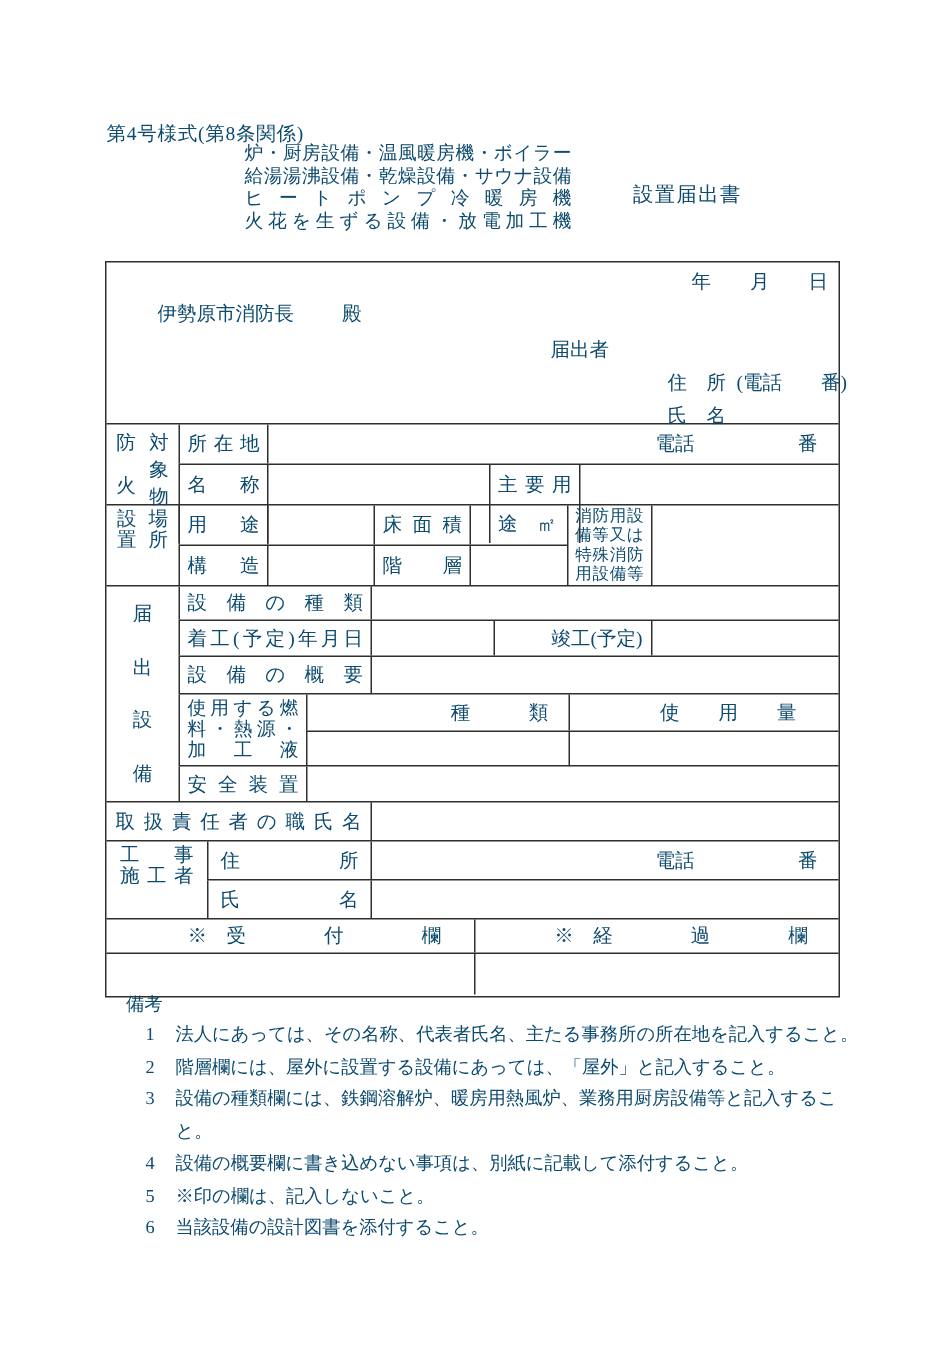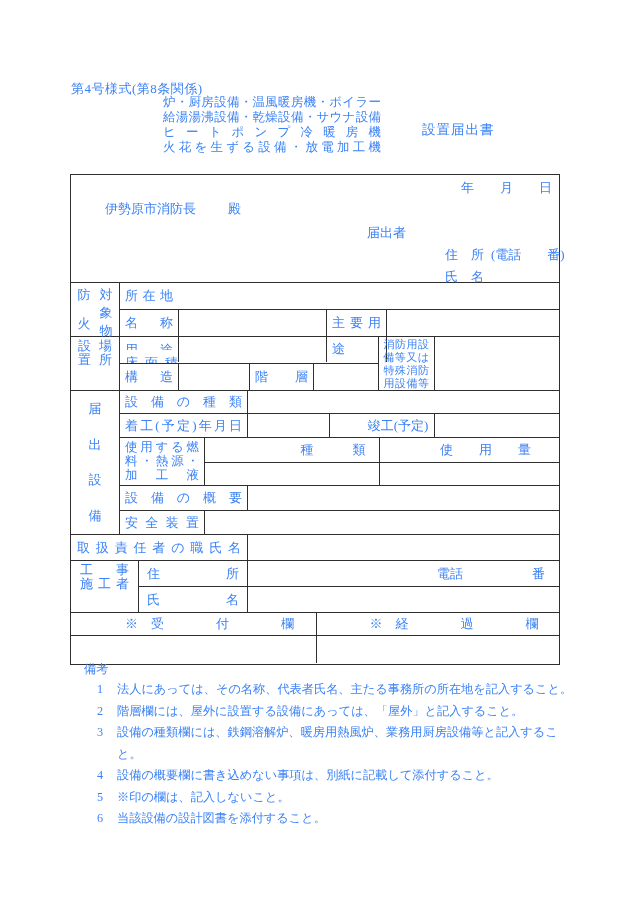--- a/index.html
+++ b/index.html
@@ -1,17 +1,17 @@
 <!DOCTYPE html>
 <html><head>
 <meta charset="utf-8">
 <style>
   html,body{margin:0;padding:0;background:#fff;}
   .page{position:relative;width:630px;height:903px;background:#ffffff;overflow:hidden;
-        font-family:"Liberation Serif","DejaVu Serif",serif;color:#3b82f6;}
+        font-family:"Liberation Serif","DejaVu Serif",serif;color:#0c4a6e;}
   .abs{position:absolute;}
   
   .form-no{left:71px;top:80px;font-size:13px;letter-spacing:.5px;}
   .equip-block{left:163px;top:95px;width:218px;font-size:12.5px;}
   .equip-block .ln{height:15px;line-height:15px;white-space:nowrap;
       text-align:justify;text-align-last:justify;}
   .doc-title{left:386px;top:121px;font-size:13.5px;letter-spacing:1px;padding-left:36px;}
   
   .tbl{left:70px;top:174px;width:488px;border:1px solid #2e2e2e;font-size:13px;}
   .tbl *{box-sizing:border-box;}
@@ -31,21 +31,21 @@
   .s1{height:108px;position:relative;display:block;}
   .s1 span{position:absolute;white-space:nowrap;}
   
   .vcolA{width:48px;display:flex;}
   .vsplit{flex:1;display:flex;padding:3px 2px;}
   .vsub{width:50%;display:flex;flex-direction:column;justify-content:space-between;align-items:center;}
   .vlines{flex:1;display:flex;flex-direction:column;justify-content:flex-start;padding:2px 7px;}
   .vlines div{height:14px;line-height:14px;}
   .v4{flex:1;display:flex;flex-direction:column;justify-content:space-between;align-items:center;padding:9px 0;}
   
-  .h27{height:27px;flex-direction:column;}.h26{height:26px;}.h23{height:23px;}.h24{height:24px;}
+  .h27{height:27px;}.h26{height:26px;}.h23{height:23px;}.h24{height:24px;}
   .h25{height:25px;}.h48{height:48px;}.h28{height:28px;}
   .lh26{line-height:26px;}.lh25{line-height:25px;}.lh22{line-height:22px;}
   .lh23{line-height:23px;}.lh24{line-height:24px;}
   .s2{height:54px;}.s3{height:54px;}.s4{height:144px;}
   .s5{height:26px;}.s6{height:52px;}.s7{height:51px;display:block;}
   .w59{width:59px;}.w148{width:148px;}.w60{width:60px;}.w71{width:71px;}
   .w64{width:64px;}.w56{width:56px;}.w128{width:128px;}
   .w82{width:82px;}.w105{width:105px;}.w85{width:85px;}.w175{width:175px;}
   .w176{width:176px;}.w67{width:67px;}.w109{width:109px;}.w245{width:245px;}
   .fireq{font-size:11px;line-height:13px;text-align:center;padding-top:1px;letter-spacing:.5px;}
@@ -162,41 +162,41 @@
         <div class="row h23 bb">
           <div class="cell w128 bl j lbl lh22">設備の種類</div>
           <div class="cell fill bl"></div>
         </div>
         <div class="row h24 bb">
           <div class="cell w128 bl j lbl lh23">着工(予定)年月日</div>
           <div class="cell w82 bl"></div>
           <div class="cell w105 bl ctr lh23">竣工(予定)年月日</div>
           <div class="cell fill bl"></div>
         </div>
+        <div class="row h25 bb">
+          <div class="cell w128 bl j lbl lh24">設備の概要</div>
+          <div class="cell fill bl"></div>
+        </div>
         <div class="row h48 bb">
           <div class="cell w85 bl fuel-lbl">
             <div class="j">使用する燃</div>
             <div class="j">料・熱源・</div>
             <div class="j">加工液</div>
           </div>
           <div class="col fill">
             <div class="row h25 bb">
               <div class="cell w175 bl ctr lh24"><span style="margin-left:50px;">種　　　類</span></div>
               <div class="cell fill bl ctr lh24">使　　用　　量</div>
             </div>
             <div class="row fill">
               <div class="cell w175 bl"></div>
               <div class="cell fill bl"></div>
             </div>
           </div>
         </div>
-        <div class="row h25 bb">
-          <div class="cell w128 bl j lbl lh24">設備の概要</div>
-          <div class="cell fill bl"></div>
-        </div>
         <div class="row fill">
           <div class="cell w85 bl j lbl lh23">安全装置</div>
           <div class="cell fill bl"></div>
         </div>
       </div>
     </div>
 
     <div class="sec s5">
       <div class="cell w176 j lh25" style="padding:0 6px;">取扱責任者の職氏名</div>
       <div class="cell fill bl"></div>

